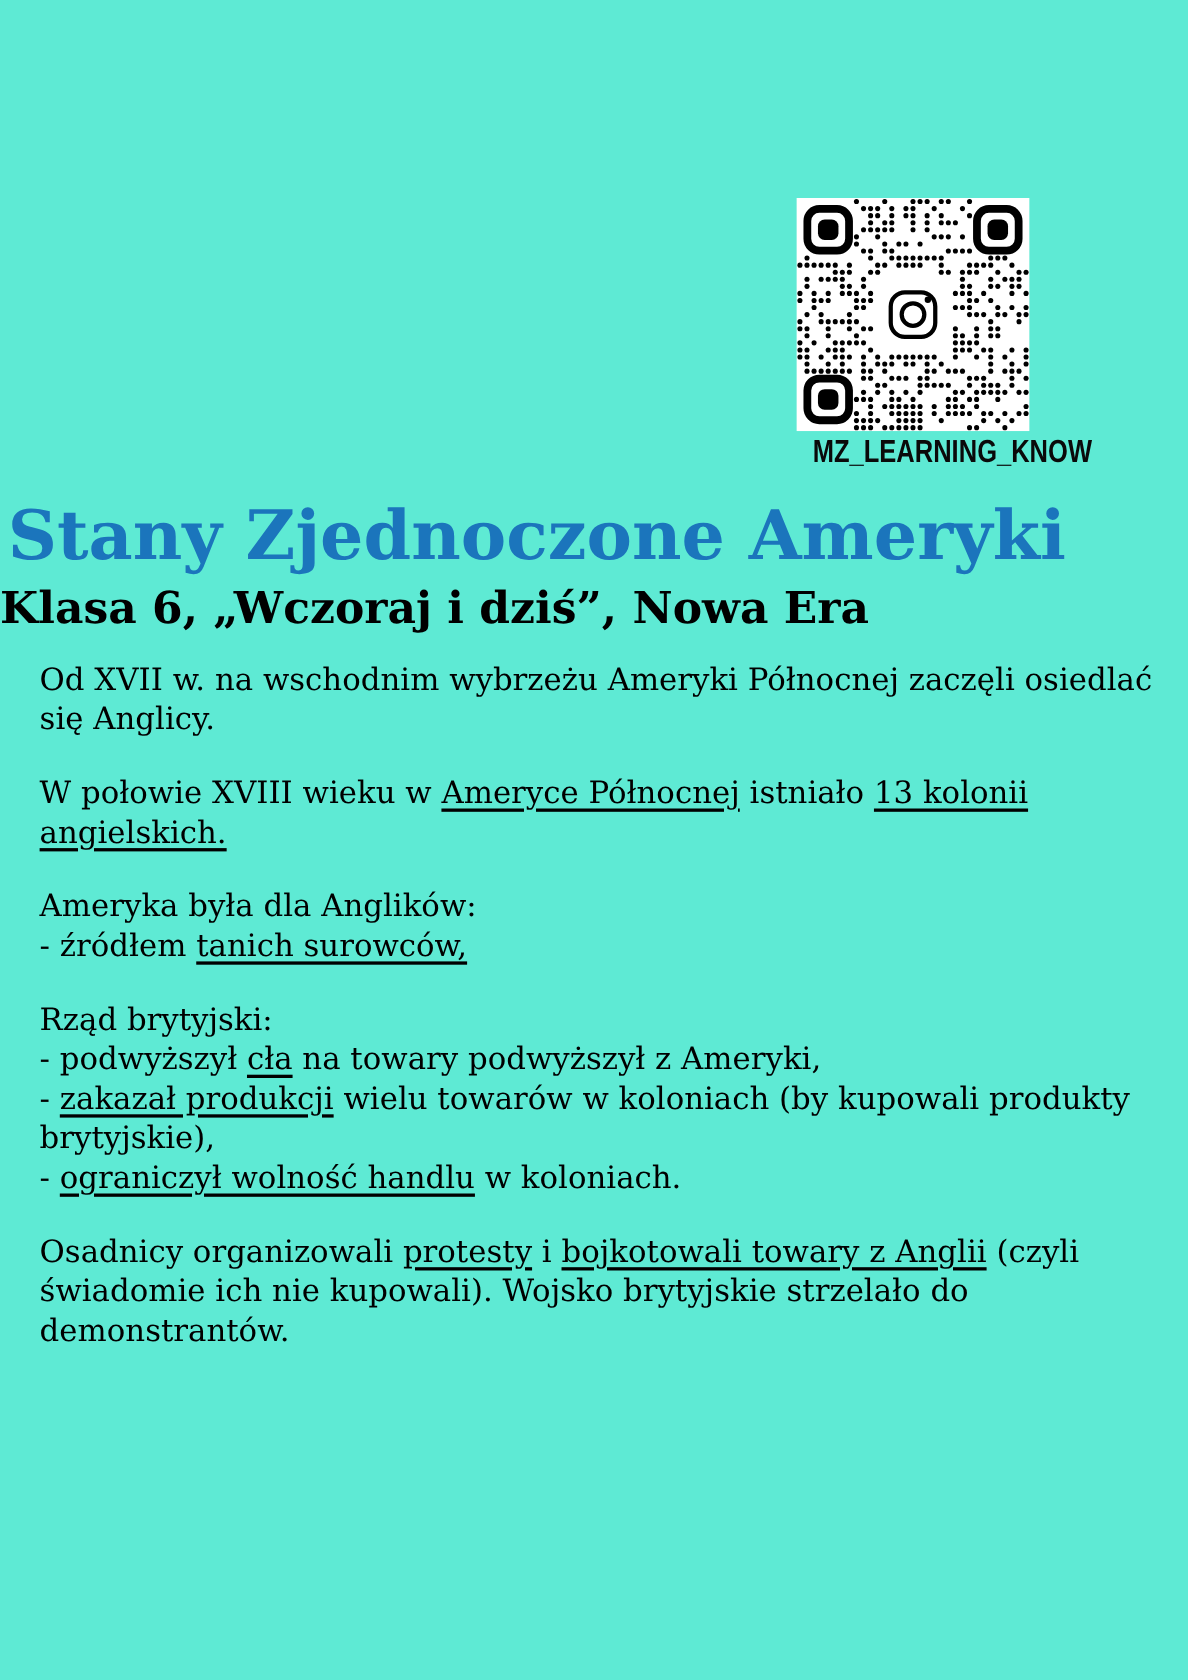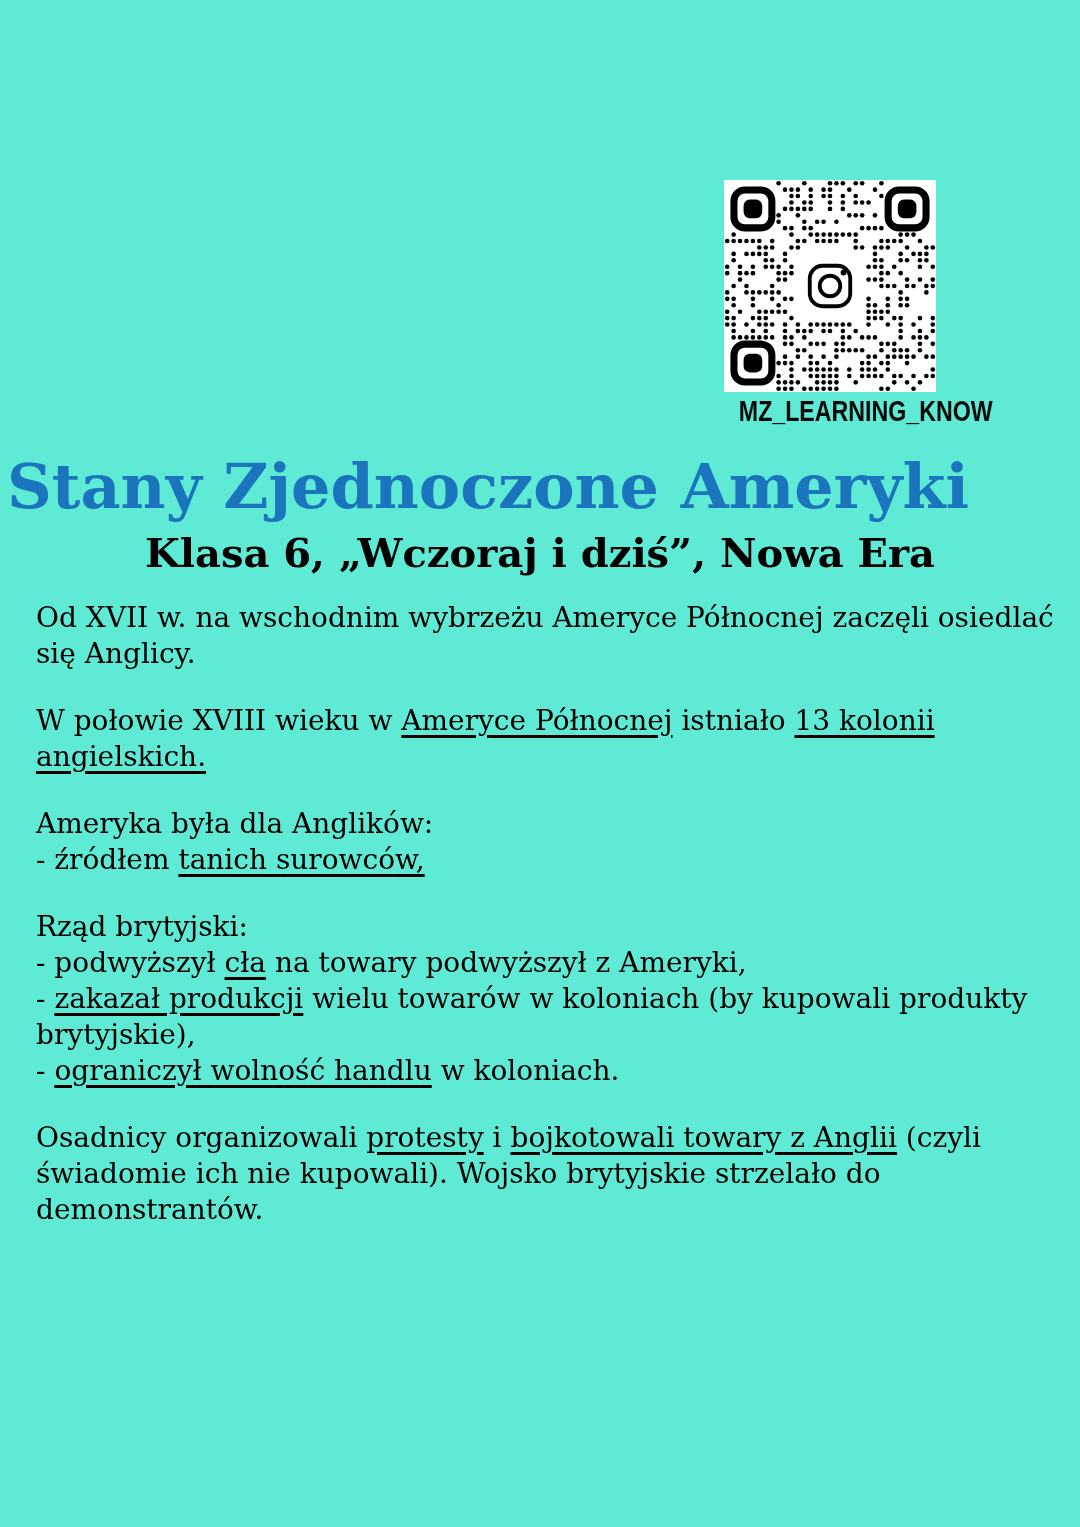--- a/index.html
+++ b/index.html
@@ -9,21 +9,21 @@
   
   .qr-block{position:absolute;left:716px;top:180px;width:228px;text-align:center;}
   .qr-svg{width:212px;height:212px;display:block;margin:0 auto;}
   .qr-label{font-family:"Liberation Sans",sans-serif;font-weight:bold;font-size:29px;
             color:#0a0a0a;white-space:nowrap;transform:scaleX(0.8);transform-origin:50% 50%;
             margin-top:3px;letter-spacing:0;}
 
   
   .title{position:absolute;left:0;top:450px;width:976px;text-align:center;
          font-weight:bold;font-size:62px;line-height:74px;color:#1b75bc;}
-  .subtitle{position:absolute;left:0;top:528px;width:1080px;text-align:center;
+  .subtitle{position:absolute;left:0;top:528px;width:1080px;text-align:left;
             font-weight:bold;font-size:40px;line-height:50px;color:#000;}
 
   
   .content{position:absolute;left:36px;top:600px;width:1010px;
            font-size:28px;line-height:36px;color:#000;}
   .paragraph{margin:0 0 31px 0;}
   .line{white-space:nowrap;}
   .u{text-decoration:underline;text-decoration-thickness:2.5px;text-underline-offset:5px;}
 </style>
 </head>
@@ -419,21 +419,21 @@
         <circle cx="18.6" cy="14.4" r="0.45" fill="#000000"></circle>
       </svg>
     <div class="qr-label">MZ_LEARNING_KNOW</div>
   </div>
 
   <div class="title" style="color: rgb(27, 117, 188);">Stany Zjednoczone Ameryki</div>
   <div class="subtitle">Klasa 6, „Wczoraj i dziś”, Nowa Era</div>
 
   <div class="content">
       <div class="paragraph">
-        <div class="line"><span class="">Od XVII w. na wschodnim wybrzeżu Ameryce Północnej zaczęli osiedlać</span></div>
+        <div class="line"><span class="">Od XVII w. na wschodnim wybrzeżu Ameryki Północnej zaczęli osiedlać</span></div>
         <div class="line"><span class="">się Anglicy.</span></div>
       </div>
       <div class="paragraph">
         <div class="line"><span class="">W połowie XVIII wieku w </span><span class="u">Ameryce Północnej</span><span class=""> istniało </span><span class="u">13 kolonii</span></div>
         <div class="line"><span class="u">angielskich.</span></div>
       </div>
       <div class="paragraph">
         <div class="line"><span class="">Ameryka była dla Anglików:</span></div>
         <div class="line"><span class="">- źródłem </span><span class="u">tanich surowców,</span></div>
       </div>

